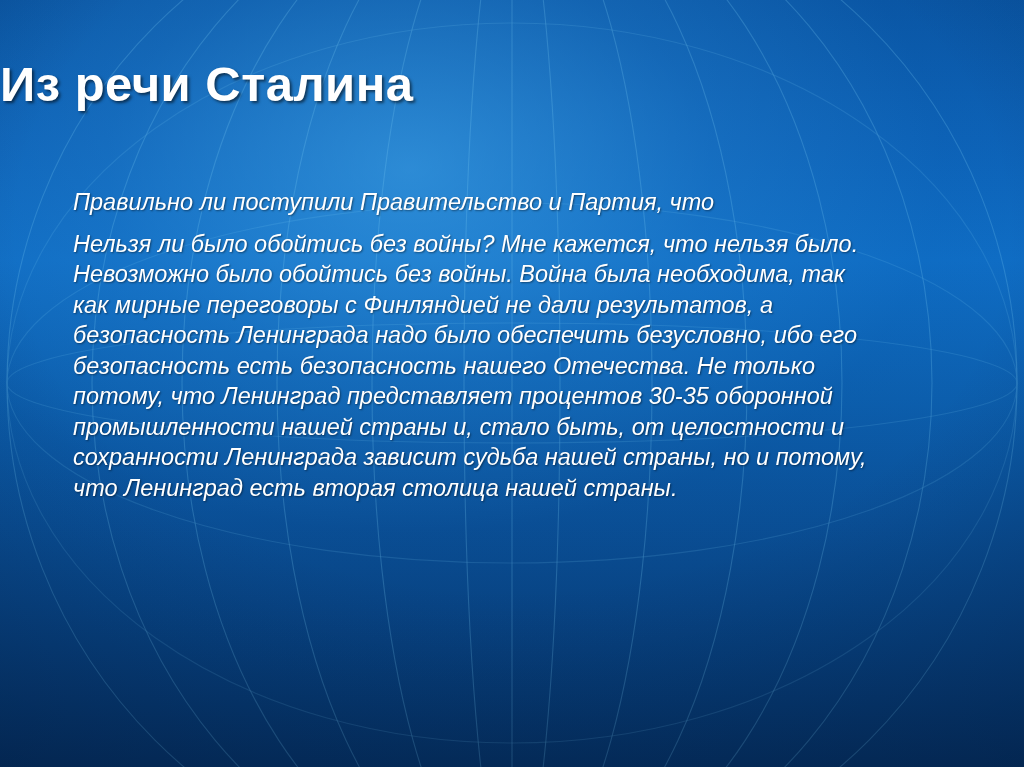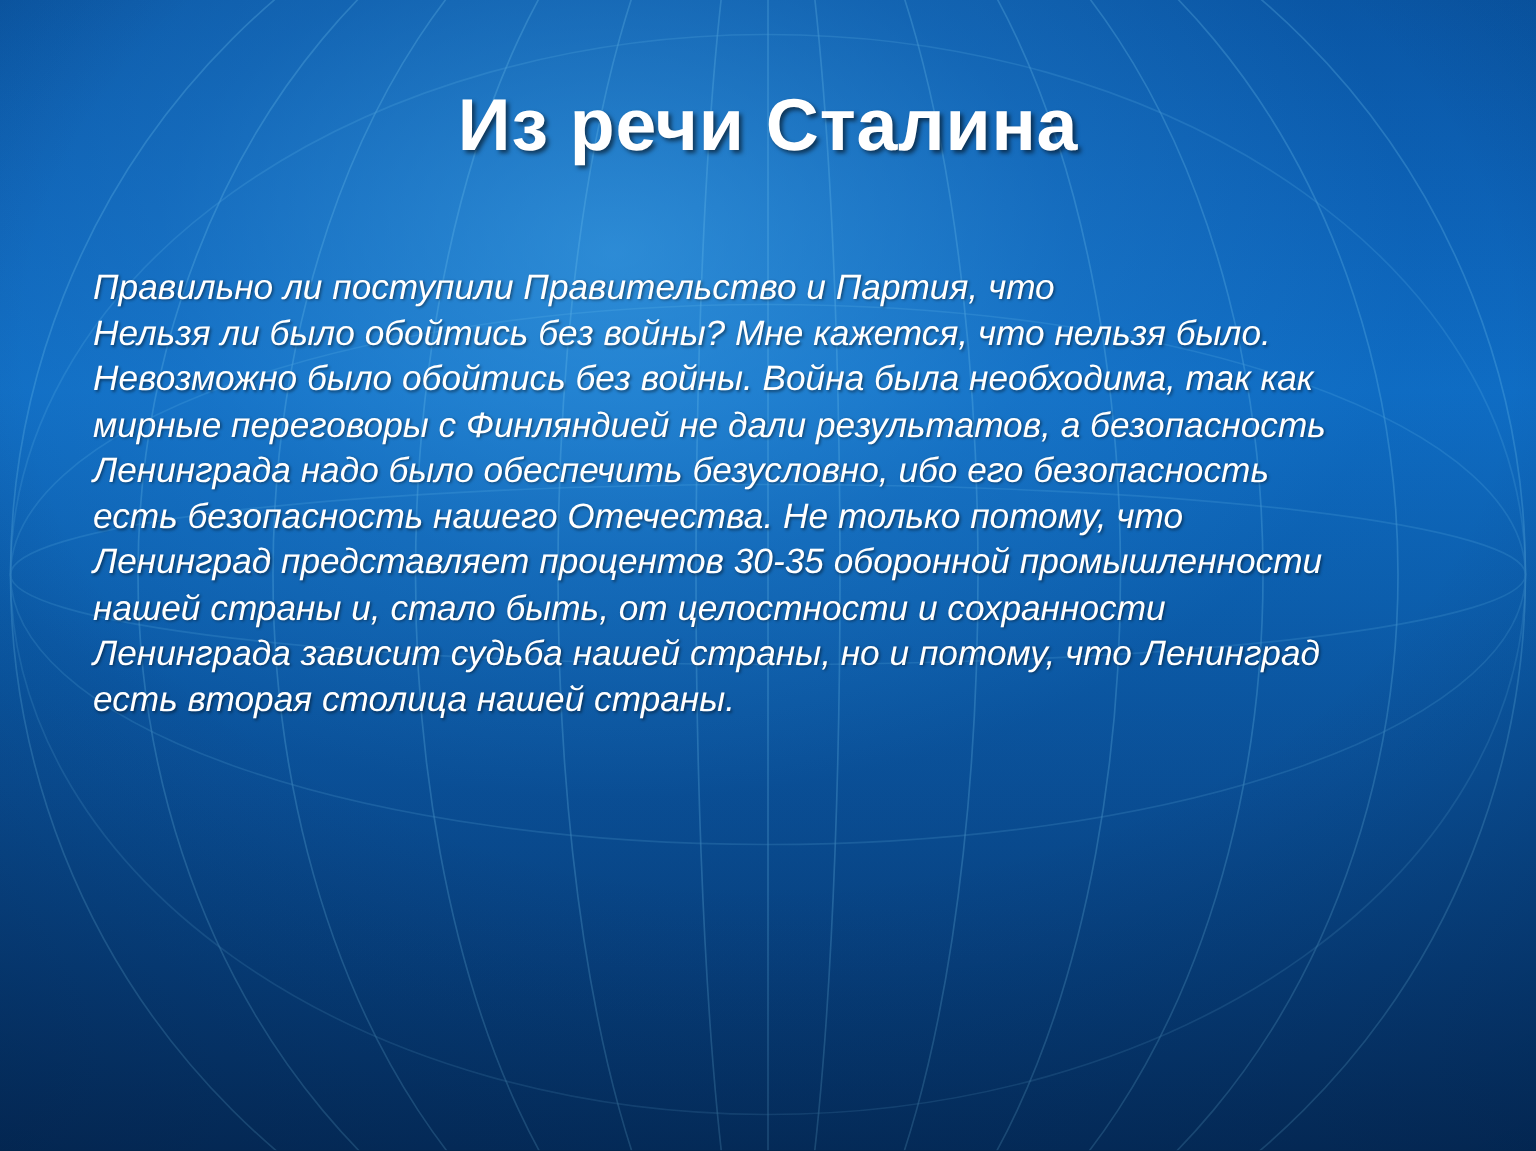--- a/index.html
+++ b/index.html
@@ -54,40 +54,40 @@
     top: 0;
     width: 1024px;
     height: 767px;
     opacity: 0.42;
   }
   .title {
     position: absolute;
     left: 0;
     right: 0;
     top: 56px;
-    text-align: center;
+    text-align: left;
     color: #ffffff;
     font-size: 49px;
     font-weight: bold;
     letter-spacing: 0.5px;
     text-shadow: 2px 2px 3px rgba(0,0,0,0.55);
   }
   .body-text {
     position: absolute;
     left: 62px;
     top: 176px;
     width: 830px;
     color: #ffffff;
     font-size: 23.5px;
     font-style: italic;
     line-height: 30.5px;
     text-shadow: 1px 1px 2px rgba(0,0,0,0.45);
   }
   .body-text p {
-    margin: 0;
+    margin: 11px;
   }
   .body-text p.first {
     text-indent: 0;
   }
   .body-text p.hang {
     padding-left: 36px;
   }
 </style>
 </head>
 <body>

